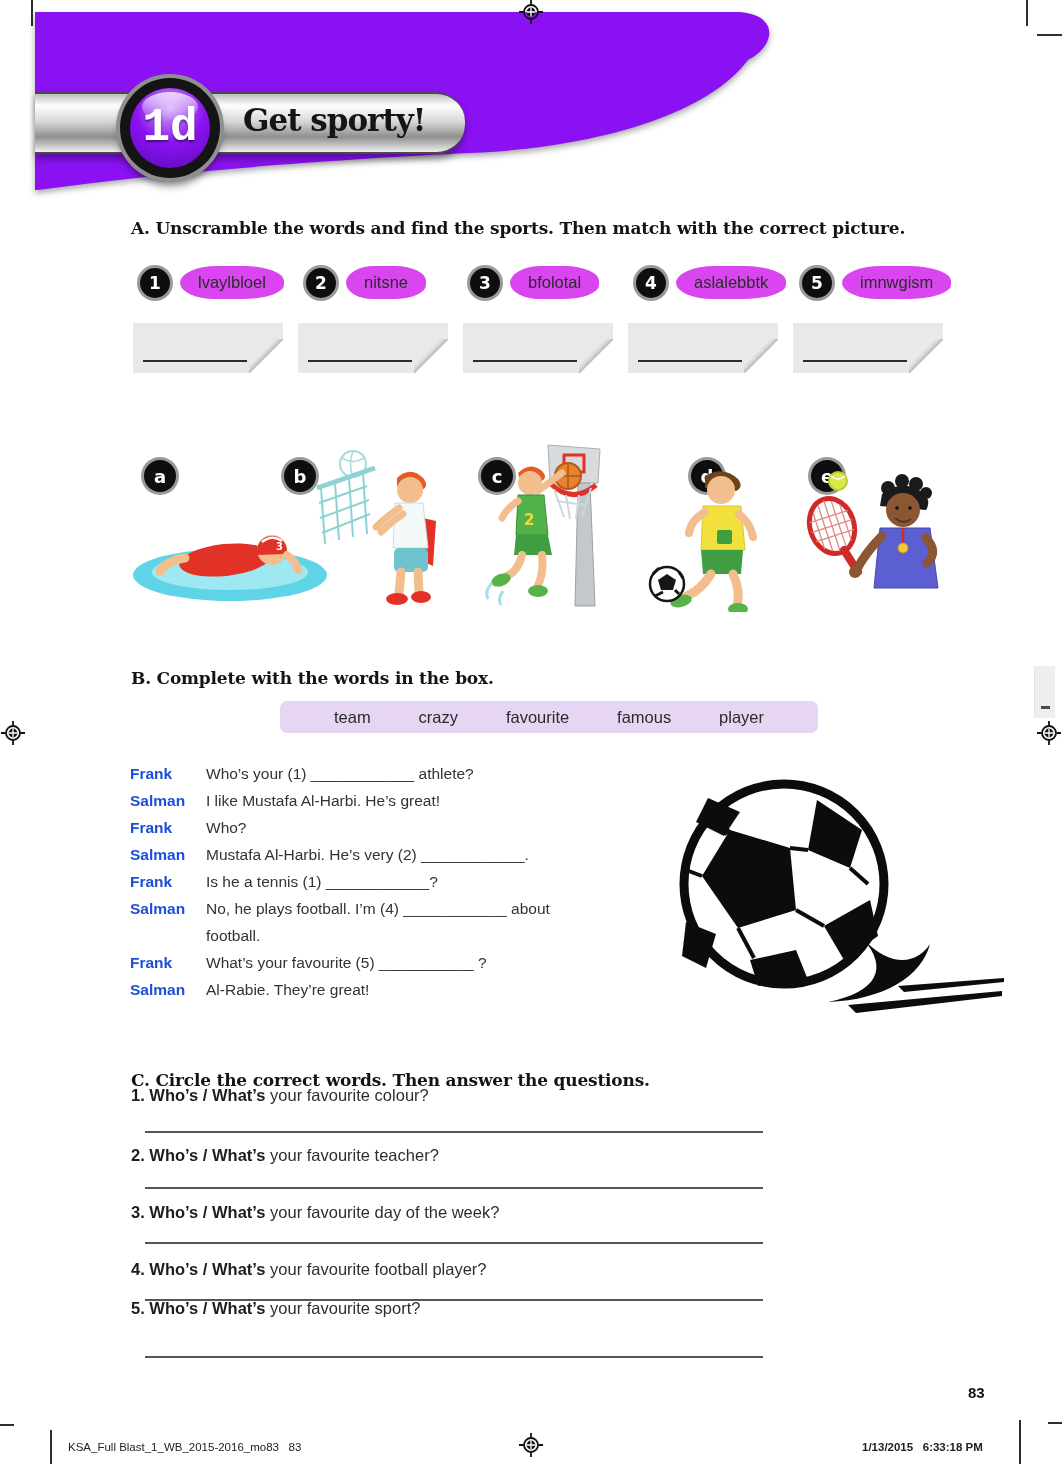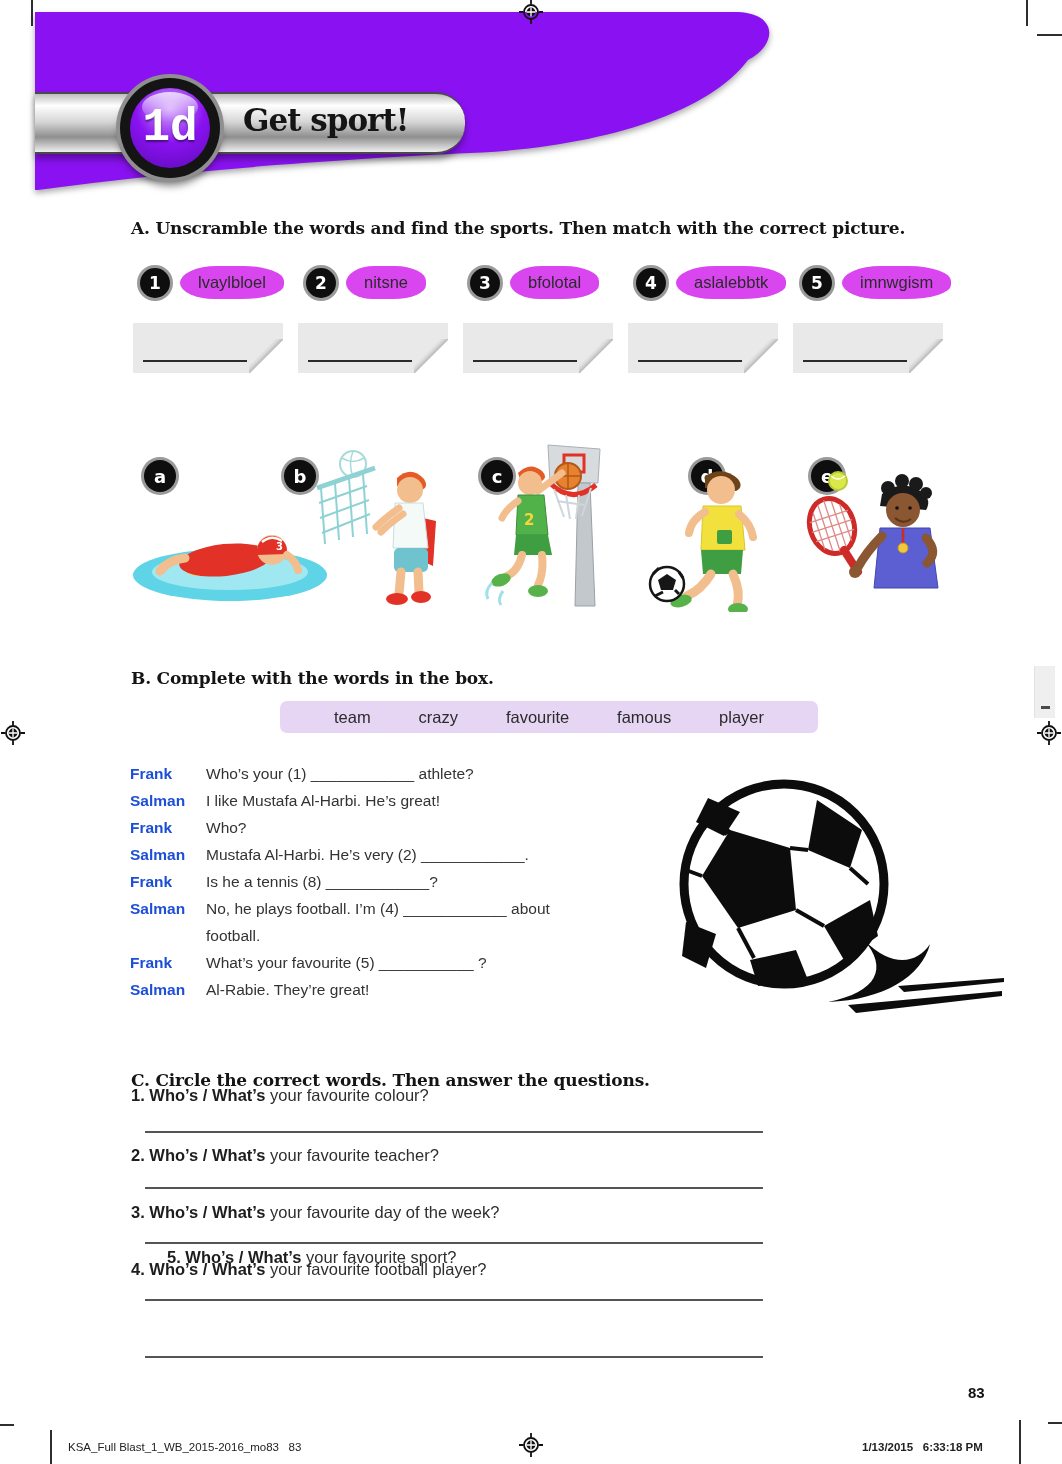--- a/index.html
+++ b/index.html
@@ -88,21 +88,21 @@
   <div class="abs cropH" style="left:0;top:1424px;width:14px;"></div>
   <div class="abs cropH" style="left:1048px;top:1422px;width:14px;"></div>
   <div class="abs cropV" style="left:50px;top:1430px;height:34px;"></div>
   <div class="abs cropV" style="left:1019px;top:1420px;height:44px;"></div>
 
   <svg id="wave" class="abs" viewBox="0 0 1062 200">
     <path d="M35,12 L738,12 C780,14 776,46 748,60 C706,116 592,148 470,153 C360,158 180,170 38,190 L35,190 Z" fill="#8A12F2"></path>
   </svg>
 
   <div id="titlebar" class="abs">
-    <span id="pagetitle">Get sport!</span>
+    <span id="pagetitle">Get sporty!</span>
   </div>
 
   <div id="badge" class="abs">
     <div class="inner">
       <span id="badgelabel">1d</span>
     </div>
     <div class="gloss"></div>
   </div>
 
   <svg class="abs regmark" style="left:519px;top:0px;" viewBox="0 0 24 24">
@@ -313,21 +313,21 @@
     <div class="drow">
       <span class="speaker">Frank</span>
       <span class="dline">Who?</span>
     </div>
     <div class="drow">
       <span class="speaker">Salman</span>
       <span class="dline">Mustafa Al-Harbi. He’s very (2) ____________.</span>
     </div>
     <div class="drow">
       <span class="speaker">Frank</span>
-      <span class="dline">Is he a tennis (8) ____________?</span>
+      <span class="dline">Is he a tennis (1) ____________?</span>
     </div>
     <div class="drow">
       <span class="speaker">Salman</span>
       <span class="dline">No, he plays football. I’m (4) ____________ about football.</span>
     </div>
     <div class="drow">
       <span class="speaker">Frank</span>
       <span class="dline">What’s your favourite (5) ___________ ?</span>
     </div>
     <div class="drow">
@@ -382,21 +382,21 @@
   </div>
   <div class="abs qline" style="left:145px;top:1242px;width:618px;"></div>
 
   <div class="abs question" style="left:131px;top:1260px;">
     <span class="qb">4.</span>
     <span class="qb">Who’s / What’s</span>
     <span>your favourite football player?</span>
   </div>
   <div class="abs qline" style="left:145px;top:1299px;width:618px;"></div>
 
-  <div class="abs question" style="left:131px;top:1248px;margin-left:36px;">
+  <div class="abs question" style="left:131px;top:1299px;">
     <span class="qb">5.</span>
     <span class="qb">Who’s / What’s</span>
     <span>your favourite sport?</span>
   </div>
   <div class="abs qline" style="left:145px;top:1356px;width:618px;"></div>
 
   <div class="abs" id="pagenum" style="left:968px;top:1384px;">83</div>
   <div class="abs foot pre" style="left:68px;top:1441px;">KSA_Full Blast_1_WB_2015-2016_mo83   83</div>
   <div class="abs foot pre" style="left:862px;top:1441px;font-weight:bold;">1/13/2015   6:33:18 PM</div>
 

